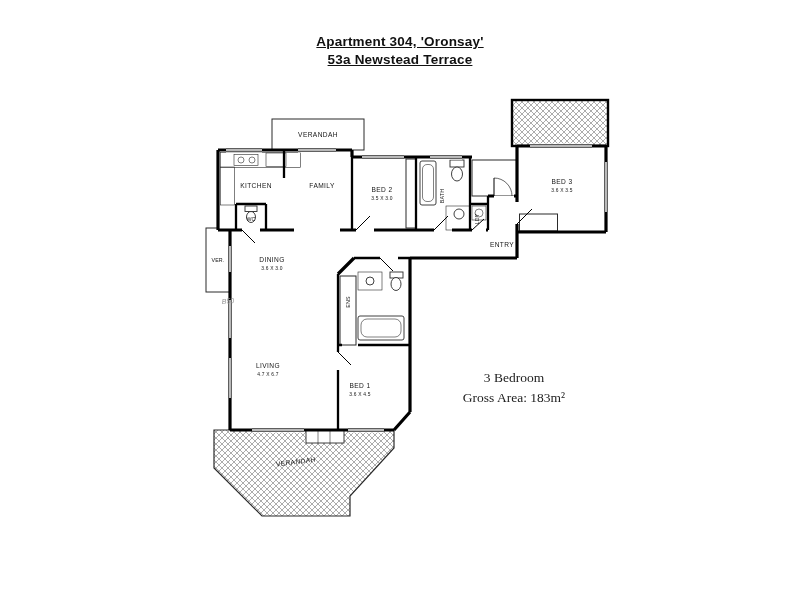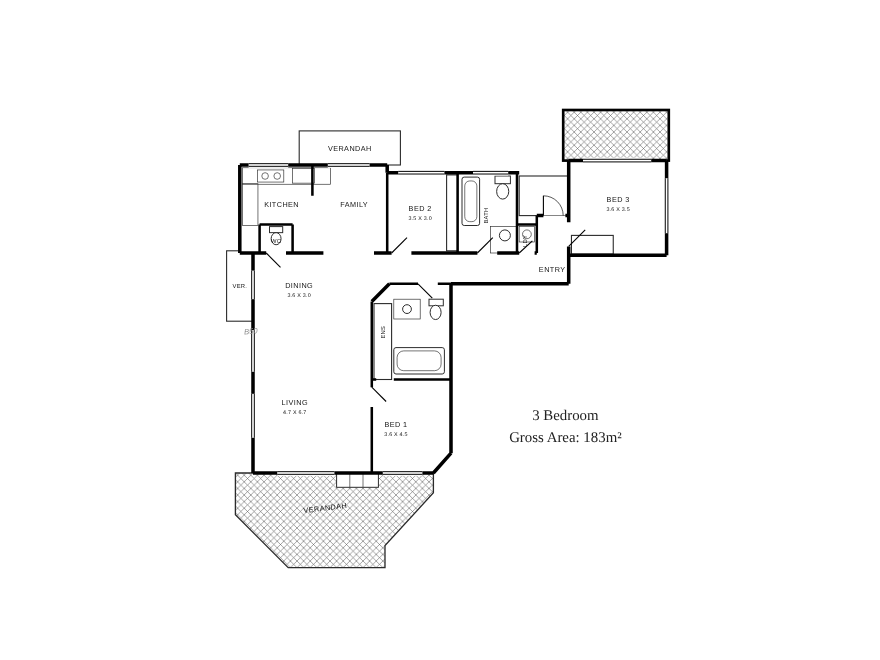--- a/index.html
+++ b/index.html
@@ -22,20 +22,24 @@
   .fix2{stroke:#2b2b2b;stroke-width:.6;fill:none;}
   .winline{stroke:#000;stroke-width:.9;}
   .leaf{stroke:#000;stroke-width:1;fill:none;}
   .arc{stroke:#000;stroke-width:.6;fill:none;}
 </style>
 </head>
 <body>
 
 <div class="canvas">
 
+  <div class="title-block">
+    <div>Apartment 304, 'Oronsay'</div>
+    <div>53a Newstead Terrace</div>
+  </div>
 
   <svg width="800" height="600" viewBox="0 0 800 600">
     <defs>
       <pattern id="xh" width="6" height="6" patternUnits="userSpaceOnUse">
         <path d="M0 0 L6 6 M6 0 L0 6" stroke="#666" stroke-width="0.55"></path>
       </pattern>
     </defs>
 
     <rect x="272" y="119" width="92" height="31" fill="url(#xh)" class="thin"></rect>
     <rect x="512" y="100" width="96" height="46" fill="url(#xh)" stroke="#000" stroke-width="2.4"></rect>

